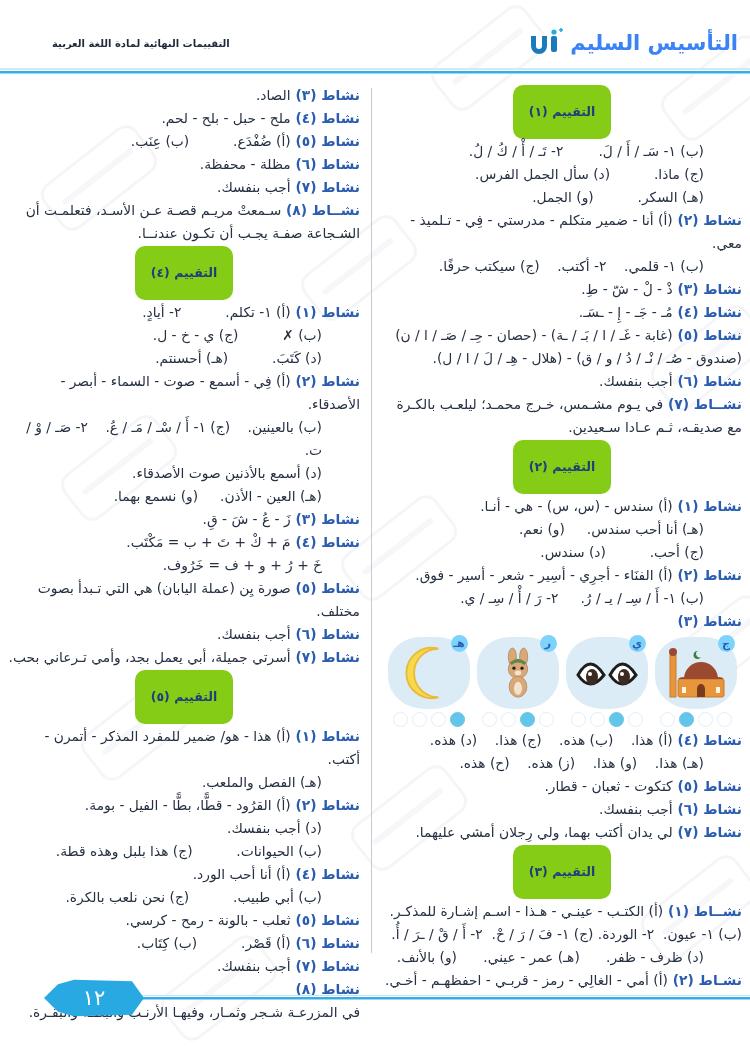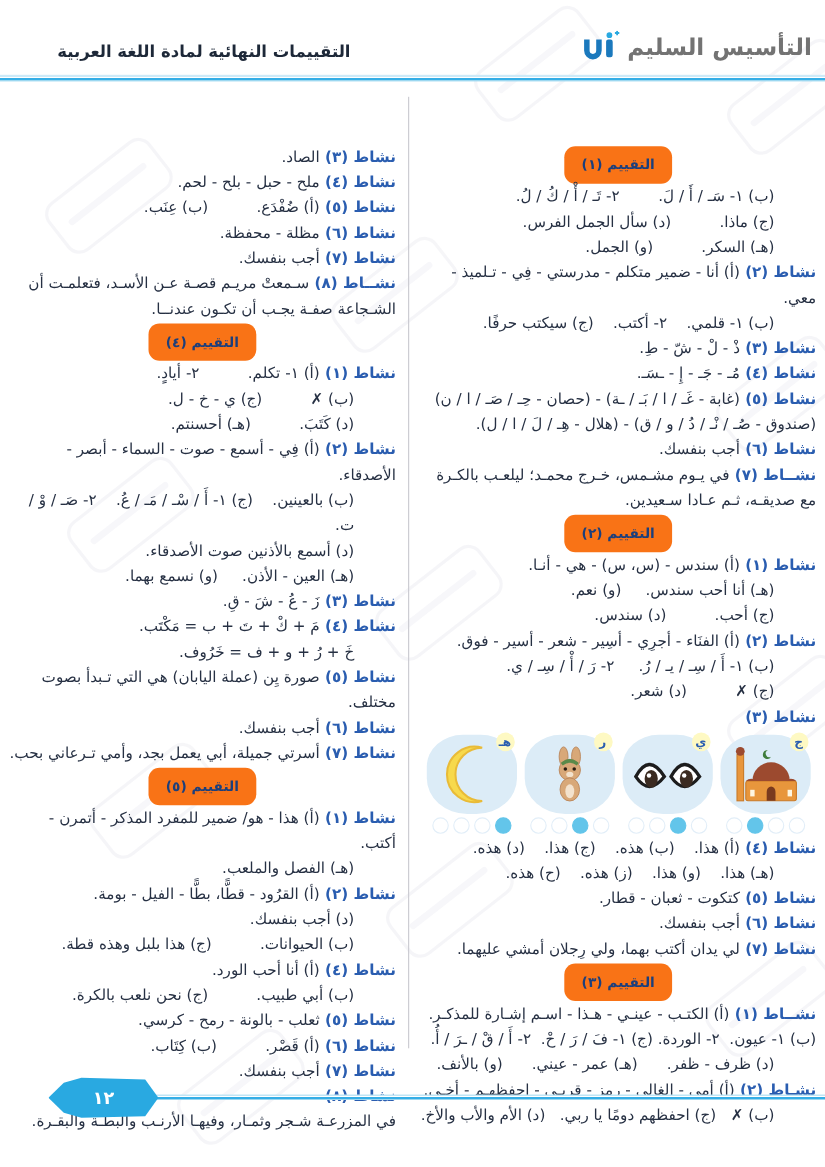--- a/index.html
+++ b/index.html
@@ -16,80 +16,80 @@
     border:3px solid #eeeef3;border-radius:14px;
     transform:rotate(-38deg);opacity:.55;z-index:0;
   }
   .stamp:after{
     content:"";position:absolute;left:12px;right:12px;top:20px;height:6px;
     border-radius:4px;background:#f1f1f6;
   }
   
   .header{position:absolute;top:20px;left:0;right:0;height:48px;z-index:2;}
   .logo{position:absolute;right:12px;top:8px;display:flex;align-items:center;gap:6px;}
-  .logo-text{font-weight:bold;font-size:21px;color:#737373;letter-spacing:-.5px;}
+  .logo-text{font-weight:bold;font-size:21px;color:#3b82f6;letter-spacing:-.5px;}
   .logo-mark{width:36px;height:30px;display:block;}
   .header-title{
     position:absolute;left:52px;top:18px;
-    font-size:15px;font-weight:bold;color:#1d2838;
+    font-size:10px;font-weight:bold;color:#1d2838;
   }
   .header-rule{
     position:absolute;top:68px;left:0;right:0;height:6px;z-index:2;
     background:linear-gradient(#cdeaf8 0 2px,#ffffff 2px 3px,#35aee6 3px 5px,#9bd7f0 5px 6px);
   }
   
   .content{
     position:absolute;top:84px;right:8px;left:8px;bottom:90px;z-index:1;
     display:grid;grid-template-columns:360px 352px;column-gap:22px;
   }
   .column-divider{
     position:absolute;top:88px;bottom:108px;right:378px;width:1px;
     background:#c8c8cf;z-index:1;
   }
-  .col{font-size:13.8px;line-height:23px;margin-top:48px;}
+  .col{font-size:13.8px;line-height:23px;}
   .line{white-space:pre-wrap;}
   .line .act-label{color:#2a5db0;font-weight:bold;}
   .line.indent{padding-right:38px;}
   .badge-wrap{text-align:center;line-height:24px;margin:1px 0;}
   .badge{
-    display:inline-block;background:#f97316;color:#1c3f7c;
+    display:inline-block;background:#84cc16;color:#1c3f7c;
     font-weight:bold;font-size:12.5px;line-height:18px;
-    padding:8px 16px;border-radius:10px;
+    padding:18px 16px;border-radius:10px;
   }
   
   .pictures-row{
     direction:ltr;display:flex;justify-content:center;gap:7px;
     padding:4px 0 2px 0;
   }
   .pic-card{position:relative;width:82px;}
   .pic-blob{
     width:82px;height:72px;background:#dcecf7;
     border-radius:40% 40% 45% 45%;
     display:flex;align-items:center;justify-content:center;
   }
   .pic-letter{
     position:absolute;top:-2px;right:2px;width:17px;height:17px;
-    background:#fef9c3;border-radius:50%;
+    background:#7dd3fc;border-radius:50%;
     font-size:11px;font-weight:bold;color:#2a5db0;
     display:flex;align-items:center;justify-content:center;
   }
   .dots{display:flex;justify-content:center;gap:4px;margin-top:3px;}
   .dot{
     width:15px;height:15px;border-radius:50%;
     background:#ffffff;border:1px solid #e2eef8;box-sizing:border-box;
   }
   .dot.active{background:#63c5ea;border-color:#63c5ea;}
   
   .footer-rule{
     position:absolute;top:995px;left:132px;right:0;height:5px;z-index:2;
     background:linear-gradient(#bfe5f5 0 1px,#ffffff 1px 2px,#35aee6 2px 4px,#9bd7f0 4px 5px);
   }
   .page-badge{
     position:absolute;left:44px;top:979px;width:100px;height:38px;z-index:3;
-    background:#29a9e1;color:#fff;font-weight:bold;font-size:16px;
+    background:#29a9e1;color:#fff;font-weight:normal;font-size:21px;
     display:flex;align-items:center;justify-content:center;
     clip-path:polygon(0 50%,14% 14%,30% 2%,88% 6%,100% 50%,88% 94%,30% 98%,14% 86%);
   }
 </style>
 </head>
 <body>
 
 <div class="stamp" style="left:430px;top:30px;"></div>
 <div class="stamp" style="left:660px;top:60px;"></div>
 <div class="stamp" style="left:40px;top:150px;"></div>
@@ -131,21 +131,20 @@
       <div class="line"><span>(صندوق - صُـ / نْـ / دُ / و / ق) - (هلال - هِـ / لَ / ا / ل).</span></div>
       <div class="line"><span class="act-label">نشاط (٦) </span><span>أجب بنفسك.</span></div>
       <div class="line"><span class="act-label">نشــاط (٧) </span><span>في يـوم مشـمس، خـرج محمـد؛ ليلعـب بالكـرة</span></div>
       <div class="line"><span>مع صديقـه، ثـم عـادا سـعيدين.</span></div>
       <div class="badge-wrap"><span class="badge">التقييم (٢)</span></div>
       <div class="line"><span class="act-label">نشاط (١) </span><span>(أ) سندس - (س، س) - هي - أنـا.</span></div>
       <div class="line indent"><span>(هـ) أنا أحب سندس.     (و) نعم.</span></div>
       <div class="line indent"><span>(ج) أحب.          (د) سندس.</span></div>
       <div class="line"><span class="act-label">نشاط (٢) </span><span>(أ) الفنَاء - أجرِي - أسِير - شعر - أسير - فوق.</span></div>
       <div class="line indent"><span>(ب) ١- أَ / سِـ / يـ / رُ.     ٢- رَ / أْ / سِـ / ي.</span></div>
-      <div class="line indent"><span>(ج) ✗          (د) شعر.</span></div>
       <div class="line"><span class="act-label">نشاط (٣) </span><span></span></div>
       <div class="pictures-row">
         <div class="pic-card">
           <div class="pic-blob">
             <svg width="56" height="56" viewBox="0 0 60 60">
               <path d="M40 4 A27 27 0 1 0 40 56 A21 21 0 1 1 40 4 Z" fill="#f7d94c" stroke="#e9bb38" stroke-width="2"></path>
             </svg>
           </div>
           <span class="pic-letter">هـ</span>
           <div class="dots">
@@ -223,21 +222,20 @@
       <div class="line"><span class="act-label">نشاط (٤) </span><span>(أ) هذا.    (ب) هذه.    (ج) هذا.    (د) هذه.</span></div>
       <div class="line indent"><span>(هـ) هذا.    (و) هذا.    (ز) هذه.    (ح) هذه.</span></div>
       <div class="line"><span class="act-label">نشاط (٥) </span><span>كتكوت - ثعبان - قطار.</span></div>
       <div class="line"><span class="act-label">نشاط (٦) </span><span>أجب بنفسك.</span></div>
       <div class="line"><span class="act-label">نشاط (٧) </span><span>لي يدان أكتب بهما، ولي رِجلان أمشي عليهما.</span></div>
       <div class="badge-wrap"><span class="badge">التقييم (٣)</span></div>
       <div class="line"><span class="act-label">نشــاط (١) </span><span>(أ) الكتـب - عينـي - هـذا - اسـم إشـارة للمذكـر.</span></div>
       <div class="line"><span>(ب) ١- عيون.  ٢- الوردة. (ج) ١- فَ / رَ / حْ.  ٢- أَ / قْ / ـرَ / أُ.</span></div>
       <div class="line indent"><span>(د) ظرف - ظفر.      (هـ) عمر - عيني.      (و) بالأنف.</span></div>
       <div class="line"><span class="act-label">نشـاط (٢) </span><span>(أ) أمي - الغالِي - رمز - قربـي - احفظهـم - أخـي.</span></div>
-      <div class="line indent"><span>(ب) ✗   (ج) احفظهم دومًا يا ربي.   (د) الأم والأب والأخ.</span></div>
     </div>
   <div class="col" id="col-left">
       <div class="line"><span class="act-label">نشاط (٣) </span><span>الصاد.</span></div>
       <div class="line"><span class="act-label">نشاط (٤) </span><span>ملح - حبل - بلح - لحم.</span></div>
       <div class="line"><span class="act-label">نشاط (٥) </span><span>(أ) ضُفْدَع.          (ب) عِنَب.</span></div>
       <div class="line"><span class="act-label">نشاط (٦) </span><span>مظلة - محفظة.</span></div>
       <div class="line"><span class="act-label">نشاط (٧) </span><span>أجب بنفسك.</span></div>
       <div class="line"><span class="act-label">نشــاط (٨) </span><span>سـمعتْ مريـم قصـة عـن الأسـد، فتعلمـت أن</span></div>
       <div class="line"><span>الشـجاعة صفـة يجـب أن تكـون عندنــا.</span></div>
       <div class="badge-wrap"><span class="badge">التقييم (٤)</span></div>

